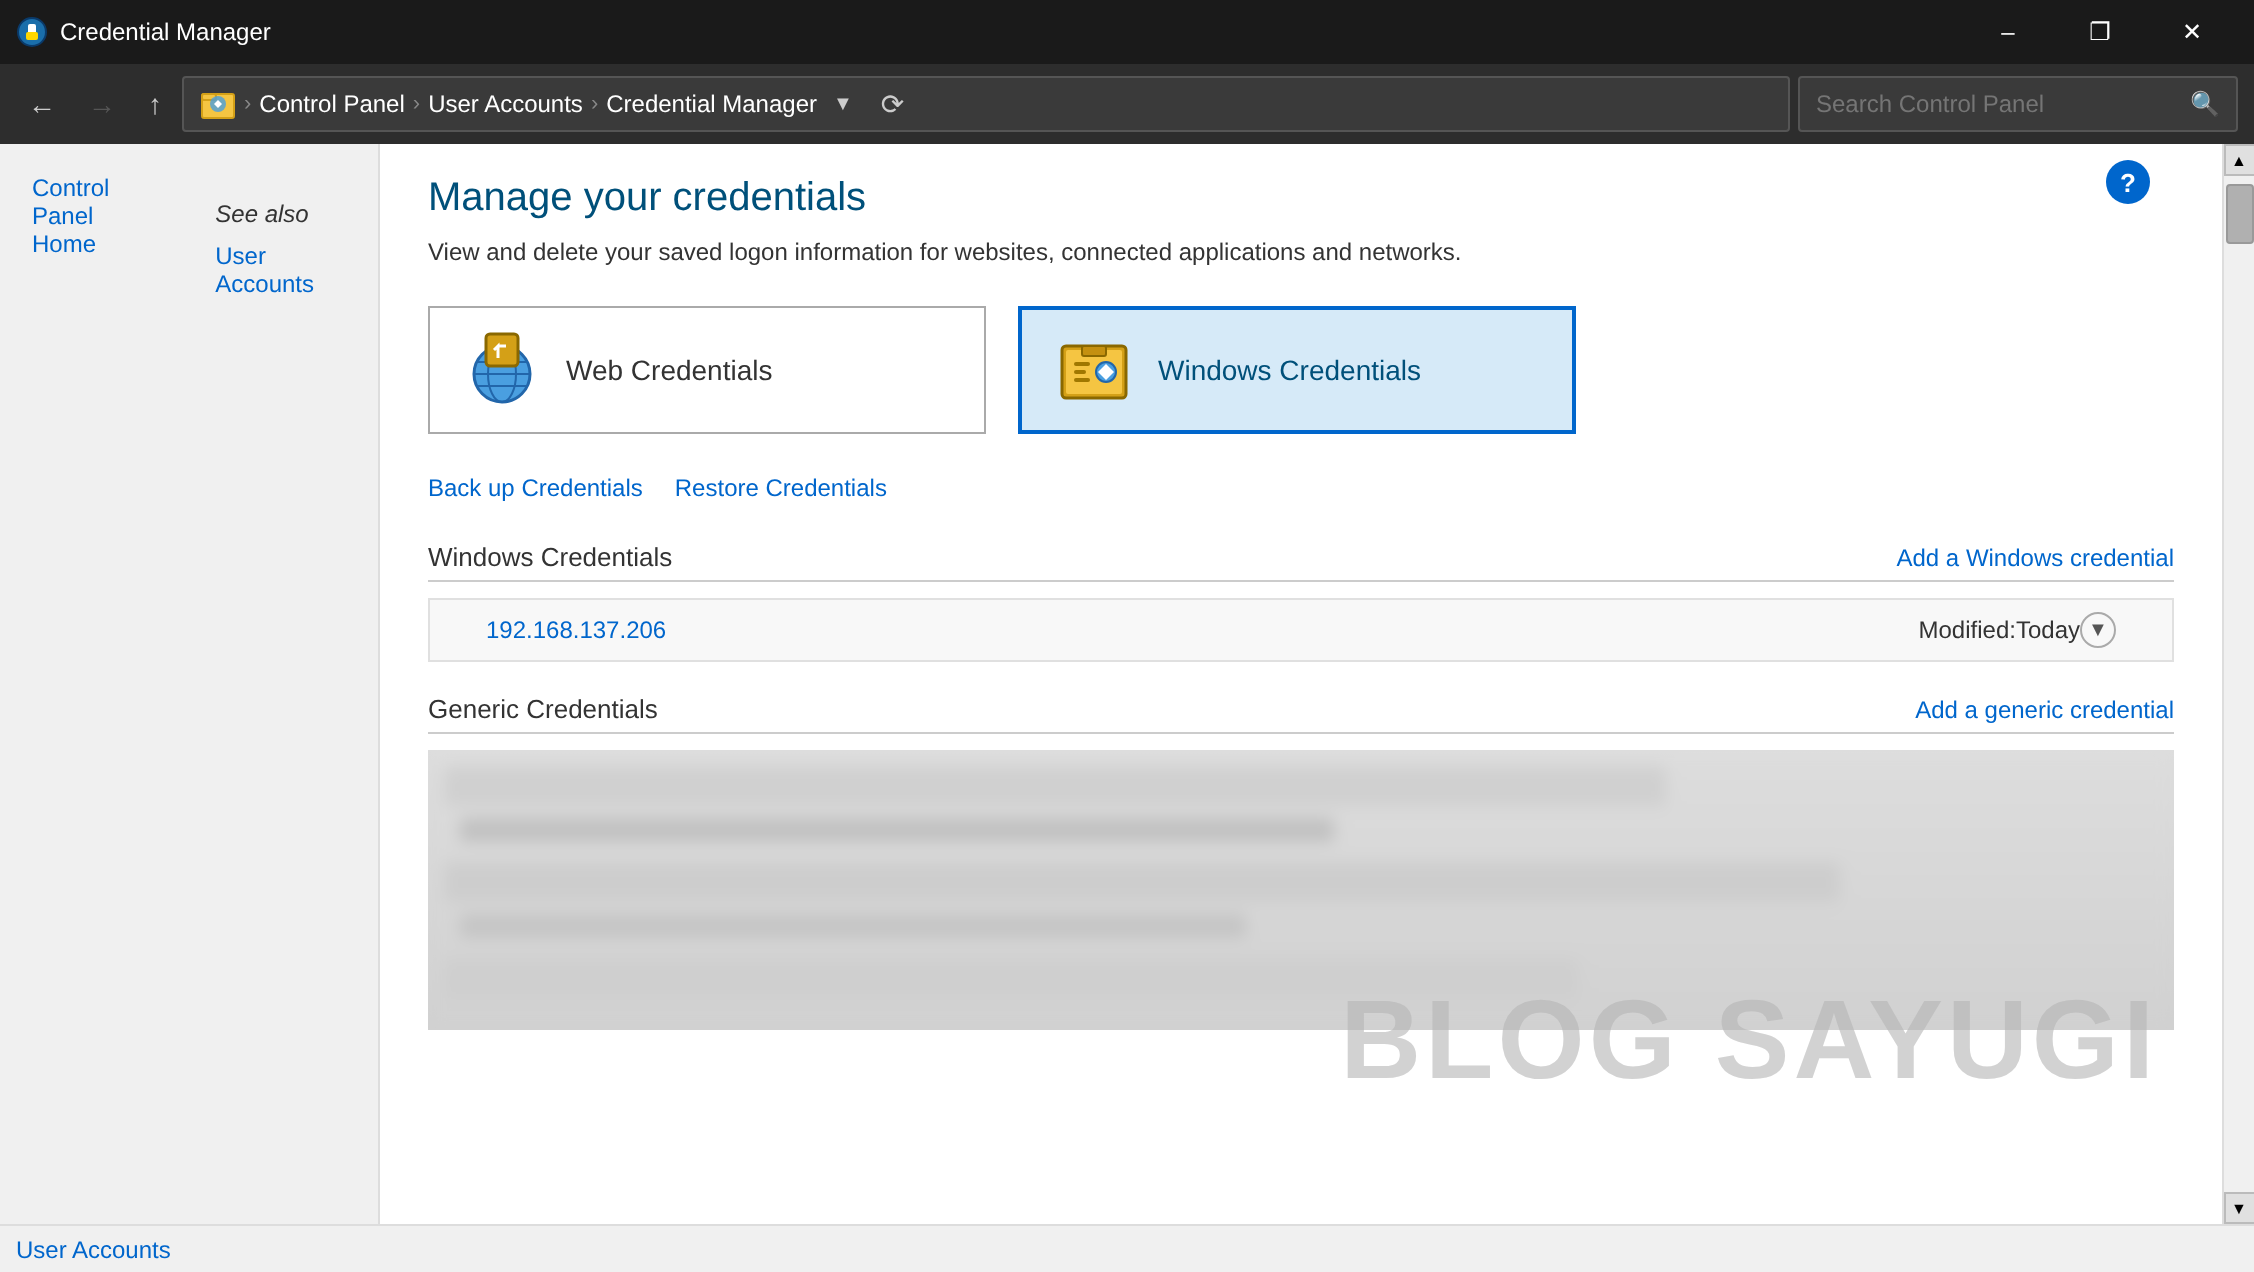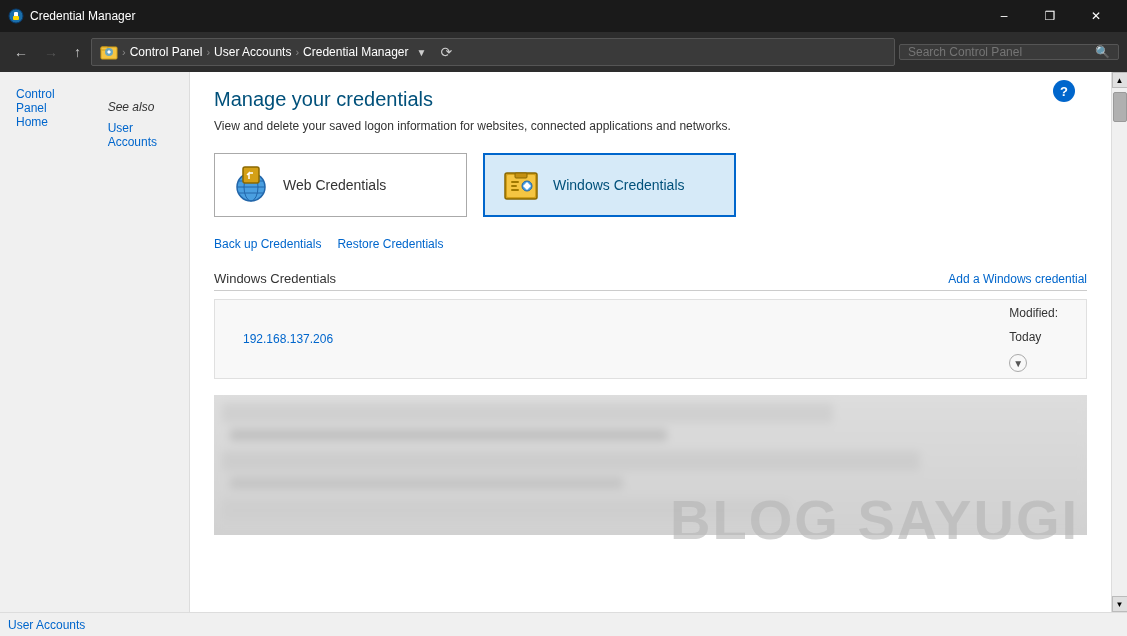--- a/index.html
+++ b/index.html
@@ -107,21 +107,21 @@
       background: none;
       border: none;
       color: #ccc;
       cursor: pointer;
       padding: 4px 6px;
       font-size: 14px;
     }
     .search-box {
       background: #3a3a3a;
       border: 1px solid #555;
-      height: 16px;
+      height: 28px;
       display: flex;
       align-items: center;
       padding: 0 8px;
       width: 220px;
       border-radius: 2px;
     }
     .search-box input {
       background: none;
       border: none;
       color: #aaa;
@@ -193,21 +193,21 @@
       margin-bottom: 20px;
     }
 
     
     .cred-type-row {
       display: flex;
       gap: 16px;
       margin-bottom: 20px;
     }
     .cred-type-btn {
-      width: 253px;
+      width: 279px;
       height: 64px;
       border: 1px solid #aaa;
       background: #fff;
       display: flex;
       align-items: center;
       padding: 8px 16px;
       gap: 12px;
       cursor: pointer;
       font-size: 14px;
       color: #333;
@@ -274,22 +274,22 @@
       cursor: pointer;
     }
     .cred-entry-name {
       color: #0066cc;
       font-size: 12px;
     }
     .cred-entry-modified {
       font-size: 12px;
       color: #333;
       display: flex;
-      gap: 10px;
-      flex-direction: column;
+      align-items: center;
+      gap: 0;
     }
     .expand-btn {
       background: none;
       border: 1px solid #aaa;
       border-radius: 50%;
       width: 18px;
       height: 18px;
       font-size: 10px;
       cursor: pointer;
       display: flex;
@@ -513,20 +513,24 @@
         <div class="cred-entry-modified">
           <span>Modified:</span>
           <span>Today</span>
           <button class="expand-btn">▼</button>
         </div>
       </div>
     </div>
 
 
     <div class="cred-section">
+      <div class="section-header">
+        <span class="section-title">Generic Credentials</span>
+        <a class="add-link">Add a generic credential</a>
+      </div>
 
       <div class="generic-cred-blurred">
         <div class="blurred-row" style="width:70%;background:#c5c5c5;margin-top:8px;"></div>
         <div class="blurred-row2" style="width:50%;background:#b0b0b0;margin-top:6px;margin-left:16px;"></div>
         <div class="blurred-row" style="width:80%;background:#c0c0c0;margin-top:10px;"></div>
         <div class="blurred-row2" style="width:45%;background:#b8b8b8;margin-top:6px;margin-left:16px;"></div>
         <div class="blurred-row" style="width:65%;background:#c8c8c8;margin-top:10px;"></div>
         <div style="position:absolute;top:0;left:0;right:0;bottom:0;backdrop-filter:blur(4px);background:rgba(210,210,210,0.5);"></div>
       </div>
     </div>

